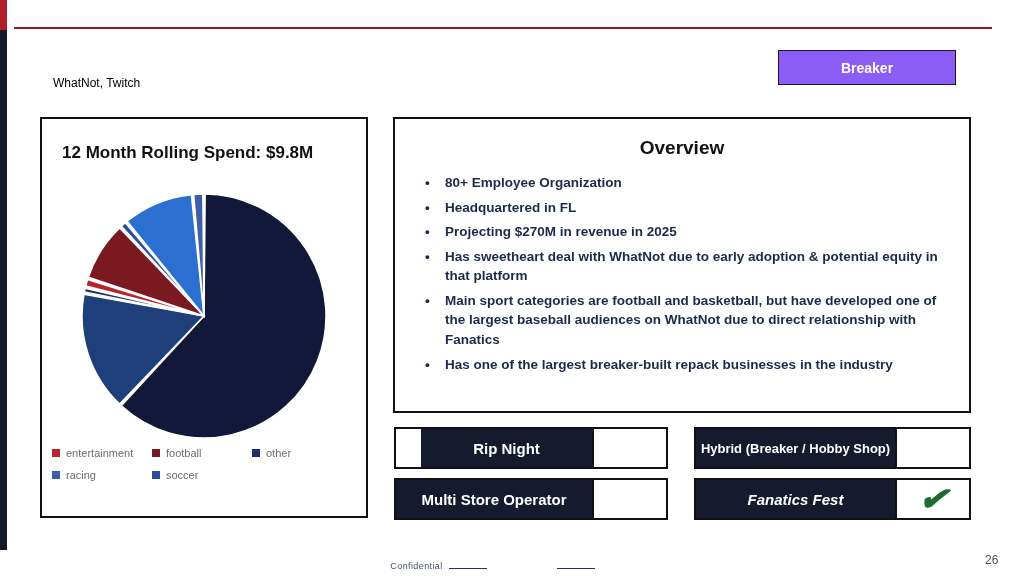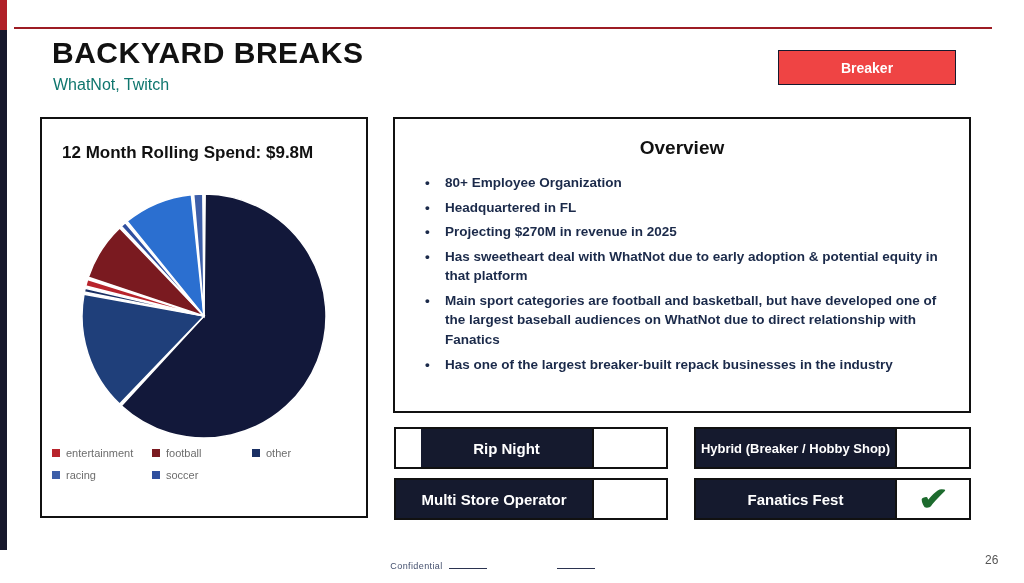--- a/index.html
+++ b/index.html
@@ -53,29 +53,29 @@
     position: absolute;
     left: 52px; top: 36px;
     font-size: 30px;
     font-weight: bold;
     letter-spacing: 0.5px;
     color: #111111;
   }
   .subtitle {
     position: absolute;
     left: 53px; top: 76px;
-    font-size: 16px;
-    color: #0f766e;
+    font-size: 12px;
+    color: #000000;
   }
   
   .breaker-tag {
     position: absolute;
     left: 778px; top: 50px;
     width: 176px; height: 33px;
-    background: #ef4444;
+    background: #8b5cf6;
     color: #ffffff;
     font-size: 14px;
     font-weight: bold;
     display: flex;
     align-items: center;
     justify-content: center;
     border: 1px solid #151a2e;
   }
   
   .left-card {
@@ -185,21 +185,21 @@
   .check {
     color: #1d6b2e;
     font-size: 32px;
     font-weight: bold;
     line-height: 1;
     transform: scaleX(1.15);
   }
   #tag-rip-night { left: 394px; top: 427px; width: 274px; height: 42px; padding-left: 25px; }
   #tag-multi-store { left: 394px; top: 478px; width: 274px; height: 42px; }
   #tag-hybrid { left: 694px; top: 427px; width: 277px; height: 42px; }
-  #tag-fanatics { left: 694px; top: 478px; width: 277px; height: 42px; }
+  #tag-fanatics { left: 694px; top: 478px; width: 277px; height: 42px; font-style: italic; }
   #tag-hybrid .label { font-size: 13px; }
   
   .footer-line {
     position: absolute;
     top: 568px;
     height: 1px;
     background: #2b3350;
   }
   .footer-line.left { left: 449px; width: 38px; }
   .footer-line.right { left: 557px; width: 38px; }
@@ -224,21 +224,20 @@
 
 <div class="slide">
 
   <div class="edge-bar">
     <div class="red"></div>
     <div class="dark"></div>
   </div>
 
   <div class="top-rule"></div>
 
-  <div class="title">BACKYARD BREAKS</div>
   <div class="subtitle">WhatNot, Twitch</div>
 
   <div class="breaker-tag">Breaker</div>
 
   <div class="left-card"></div>
   <div class="spend-title">12 Month Rolling Spend: $9.8M</div>
 
   <div class="pie-wrap">
     <svg width="248" height="248" viewBox="0 0 248 248">
       <g id="pie-slices">

